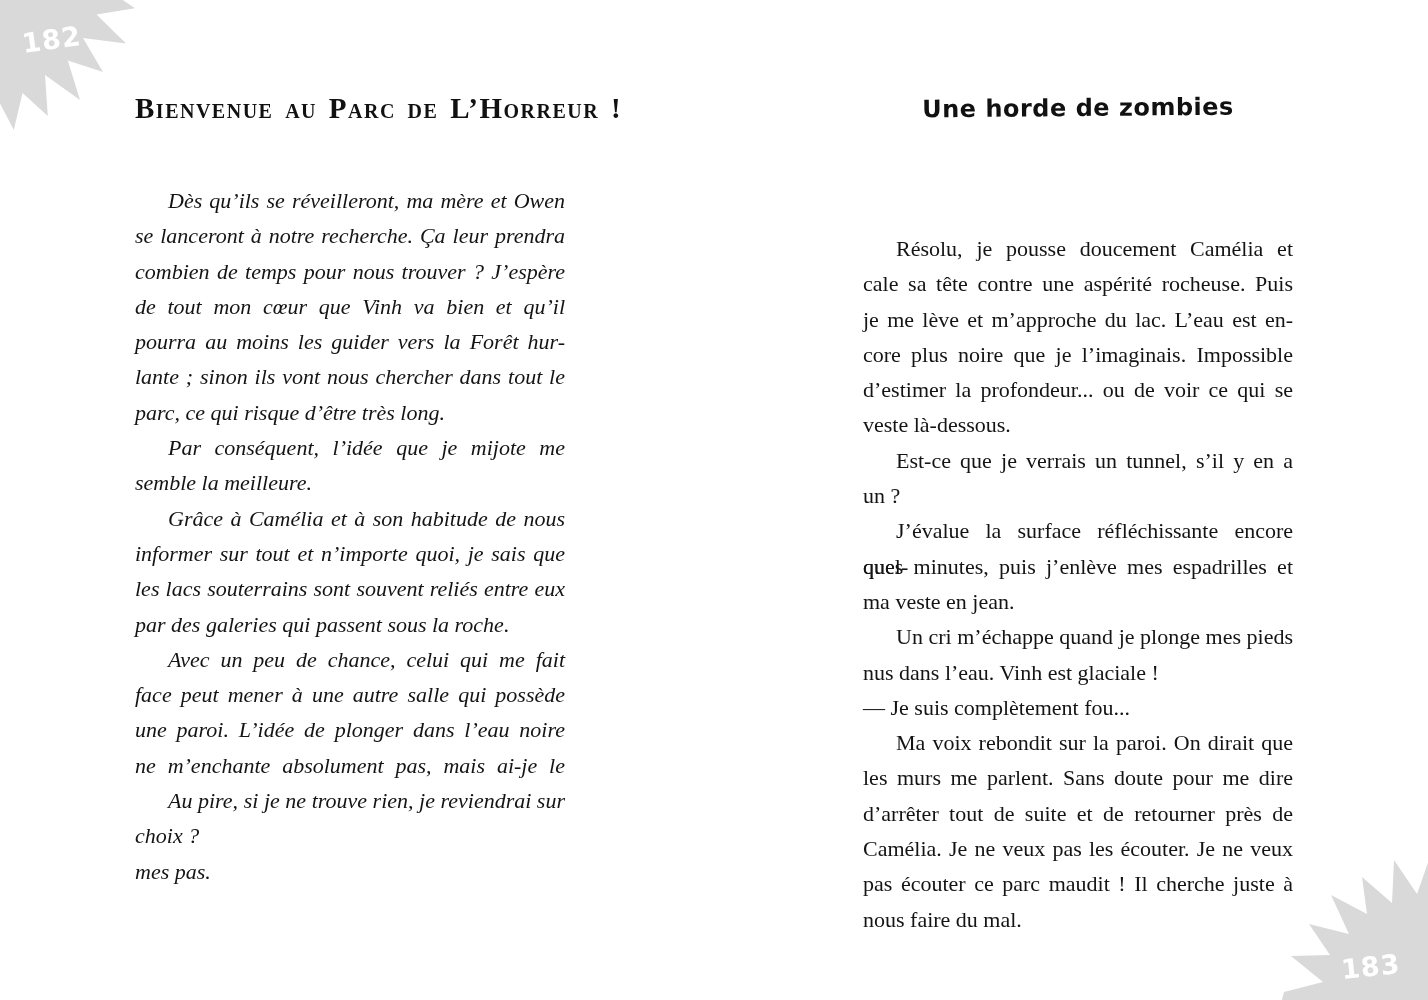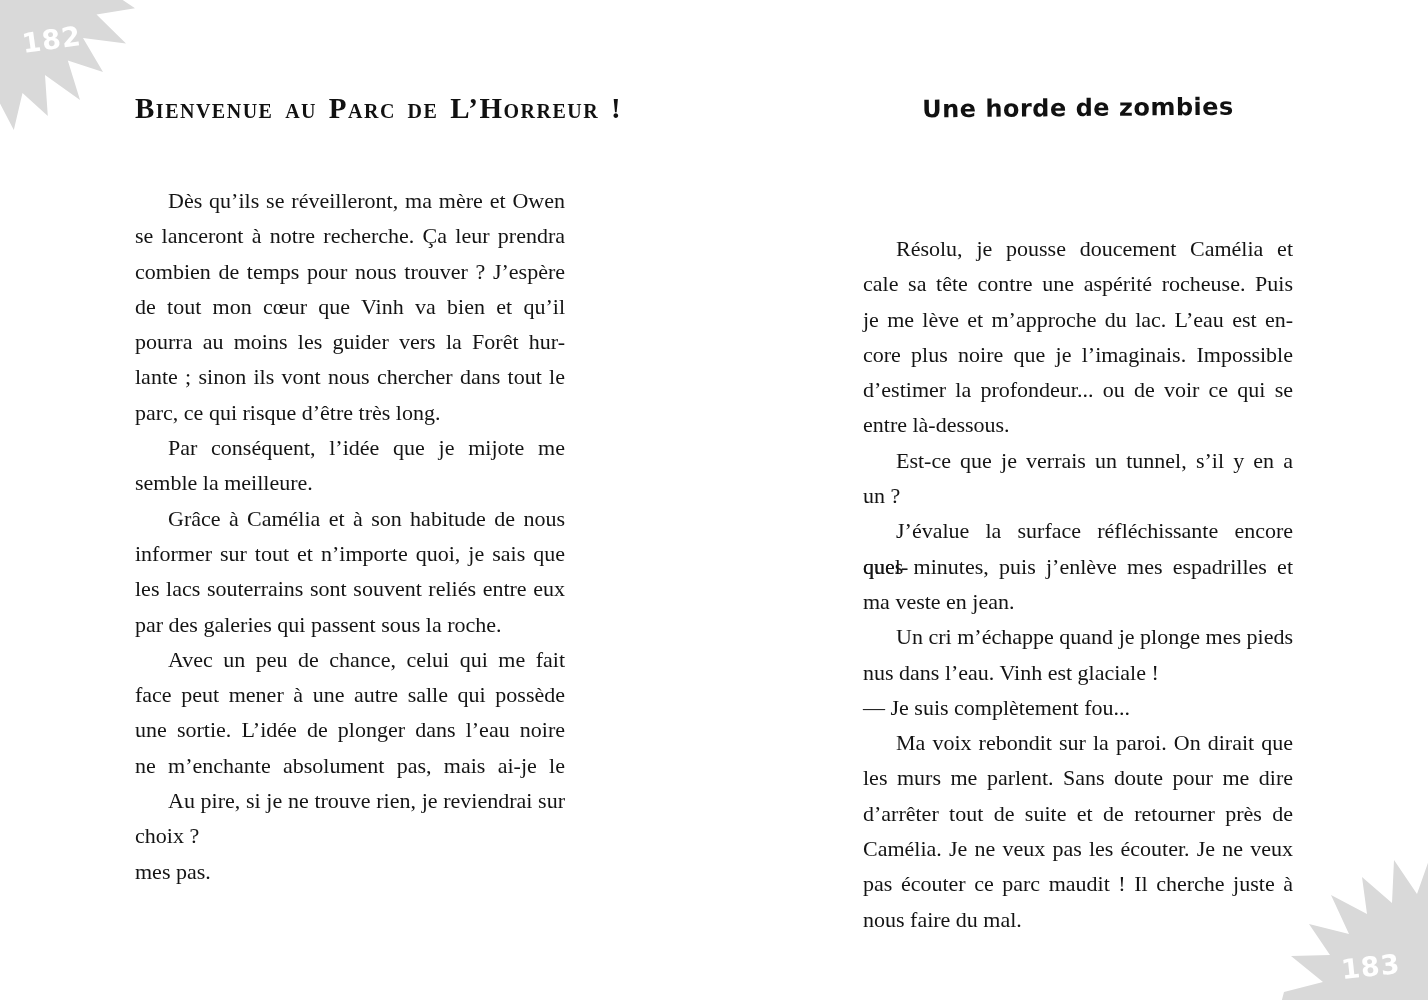--- a/index.html
+++ b/index.html
@@ -18,21 +18,21 @@
     font-variant:small-caps; font-weight:700; font-size:29px;
     letter-spacing:1.5px; word-spacing:3px;
   }
   .runhead.righthead {
     left:863px; top:94px; font-family:"DejaVu Sans", sans-serif;
     font-weight:700; font-size:24px; letter-spacing:0.5px;
     transform:rotate(-0.5deg);
   }
   
   .col { position:absolute; top:183px; width:430px; }
-  .col.leftcol  { left:135px; }
+  .col.leftcol  { left:135px;font-style:italic; }
   .col.rightcol { left:863px;margin-top:48px; }
   .ln {
     margin:0; height:35.3px; font-size:22px; line-height:35.3px;
     text-align:justify; text-align-last:justify;
   }
   .ln.end { text-align-last:left; }
   .ln.ind { text-indent:33px; }
   
   .splat { position:absolute; }
   .splat.tl { top:0; left:0; }
@@ -76,34 +76,34 @@
     <p class="ln">lante ; sinon ils vont nous chercher dans tout le</p>
     <p class="ln end">parc, ce qui risque d’être très long.</p>
     <p class="ln ind">Par conséquent, l’idée que je mijote me</p>
     <p class="ln end">semble la meilleure.</p>
     <p class="ln ind">Grâce à Camélia et à son habitude de nous</p>
     <p class="ln">informer sur tout et n’importe quoi, je sais que</p>
     <p class="ln">les lacs souterrains sont souvent reliés entre eux</p>
     <p class="ln end">par des galeries qui passent sous la roche.</p>
     <p class="ln ind">Avec un peu de chance, celui qui me fait</p>
     <p class="ln">face peut mener à une autre salle qui possède</p>
-    <p class="ln">une sortie. L’idée de plonger dans l’eau noire</p>
+    <p class="ln">une paroi. L’idée de plonger dans l’eau noire</p>
     <p class="ln">ne m’enchante absolument pas, mais ai-je le</p>
     <p class="ln ind">Au pire, si je ne trouve rien, je reviendrai sur</p>
     <p class="ln end">choix ?</p>
     <p class="ln end">mes pas.</p>
   </div>
 
   <div class="col rightcol">
     <p class="ln ind">Résolu, je pousse doucement Camélia et</p>
     <p class="ln">cale sa tête contre une aspérité rocheuse. Puis</p>
     <p class="ln">je me lève et m’approche du lac. L’eau est en-</p>
     <p class="ln">core plus noire que je l’imaginais. Impossible</p>
     <p class="ln">d’estimer la profondeur... ou de voir ce qui se</p>
-    <p class="ln end">entre là-dessous.</p>
+    <p class="ln end">veste là-dessous.</p>
     <p class="ln ind">Est-ce que je verrais un tunnel, s’il y en a</p>
     <p class="ln end">un ?</p>
     <p class="ln ind">J’évalue la surface réfléchissante encore quel-</p>
     <p class="ln">ques minutes, puis j’enlève mes espadrilles et</p>
     <p class="ln end">ma veste en jean.</p>
     <p class="ln ind">Un cri m’échappe quand je plonge mes pieds</p>
     <p class="ln end">nus dans l’eau. Vinh est glaciale !</p>
     <p class="ln end">— Je suis complètement fou...</p>
     <p class="ln ind">Ma voix rebondit sur la paroi. On dirait que</p>
     <p class="ln">les murs me parlent. Sans doute pour me dire</p>

